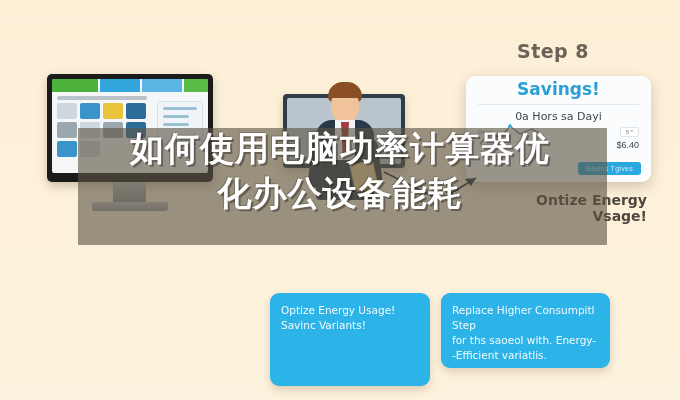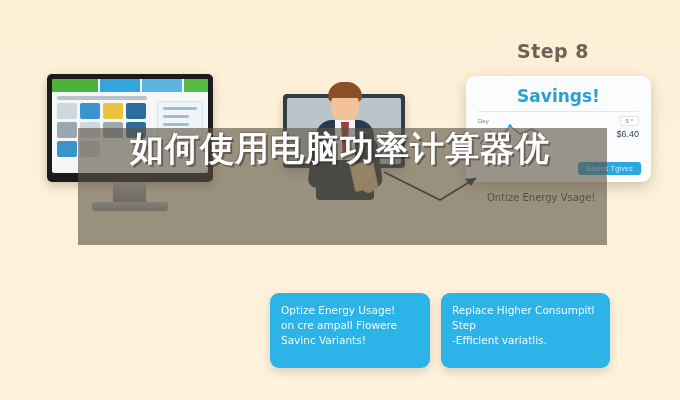--- a/index.html
+++ b/index.html
@@ -73,51 +73,51 @@
   .p-hand{position:absolute;left:54px;top:98px;width:13px;height:13px;
         background:#f1c39a;border-radius:7px;}
   .p-book{position:absolute;left:44px;top:80px;width:22px;height:26px;
         background:#e9d39a;border:1px solid #c9ae74;border-radius:2px;transform:rotate(-12deg);}
 
   
   #card{position:absolute;left:466px;top:76px;width:185px;height:106px;
         background:#fbfcfd;border-radius:9px;
         box-shadow:0 5px 13px rgba(90,72,48,.26);overflow:hidden;}
   #card .card-title{text-align:center;font-family:"DejaVu Sans", sans-serif;
-        font-size:17px;color:#2a9fd6;padding-top:10px;font-weight:600;}
+        font-size:17px;color:#2a9fd6;padding-top:3px;font-weight:600;}
   #card hr{border:none;border-top:1px solid #e3e8ec;margin:5px 12px 0 12px;}
   #card .hours{text-align:center;font-size:11px;color:#3d4550;margin-top:5px;
         font-family:"DejaVu Sans", sans-serif;}
   #card .frow{display:flex;justify-content:space-between;align-items:center;
         margin:4px 12px 0 12px;font-size:6px;color:#7b838c;}
   #card .fbox{border:1px solid #dfe5ea;border-radius:2px;padding:1px 5px;background:#fff;}
   #card .amount{text-align:right;margin:3px 12px 0 0;font-size:9px;color:#3d4550;}
   #card .btn{position:absolute;right:10px;bottom:7px;background:#2aa8e0;color:#cfe9f7;
         font-size:7px;padding:3px 8px;border-radius:3px;letter-spacing:.3px;}
   #card .sparkline{position:absolute;left:12px;top:44px;width:68px;height:30px;}
-  #card-caption{position:absolute;left:487px;top:192px;width:160px;text-align:left;
-        font-family:"DejaVu Sans", sans-serif;font-size:10px;color:#4c463e;}
+  #card-caption{position:absolute;left:487px;top:192px;width:160px;text-align:right;
+        font-family:"DejaVu Sans", sans-serif;font-size:14px;color:#4c463e;font-weight:bold;}
 
   
   .arrow{position:absolute;}
 
   
   #band{position:absolute;left:78px;top:128px;width:529px;height:117px;
         background:rgba(92,84,68,.62);}
   #title{position:absolute;left:0;top:126px;width:680px;text-align:center;
         font-family:"DejaVu Sans", sans-serif;font-weight:700;font-size:34px;
         line-height:45px;color:#ffffff;letter-spacing:1px;
         text-shadow:2px 2px 0 rgba(40,36,30,.45), -1px -1px 0 rgba(40,36,30,.25);}
 
   
   .tip{position:absolute;background:#2cb3e8;border-radius:9px;color:#f2fbff;
        font-family:"DejaVu Sans", sans-serif;font-size:10.5px;line-height:15px;
        padding:10px 11px;box-sizing:border-box;
        box-shadow:0 4px 8px rgba(90,72,48,.2);}
-  #tip1{left:270px;top:293px;width:160px;height:75px;}
+  #tip1{left:270px;top:293px;width:160px;height:93px;}
   #tip2{left:441px;top:293px;width:169px;height:75px;}
 </style>
 </head>
 <body>
 
 <div id="stage">
 
 
   <div id="mon1">
     <div class="screen">
@@ -168,20 +168,21 @@
     <div class="p-armR"></div>
     <div class="p-book"></div>
     <div class="p-hand"></div>
   </div>
 
   <div class="step-label" style="left:498px;top:40px;width:110px;font-weight:bold;">Step 8</div>
 
   <div id="card">
     <div class="card-title">Savings!</div>
     <hr>
+    <div class="hours">0a Hors  sa Dayi</div>
     <svg class="sparkline" viewBox="0 0 68 30">
       <polyline points="2,24 12,12 22,18 32,6 42,14 54,9 66,16" fill="none" stroke="#6a7480" stroke-width="1.2"></polyline>
       <circle cx="32" cy="6" r="1.8" fill="#2aa8e0"></circle>
     </svg>
     <div class="frow">
       <span>Dey</span>
       <span class="fbox">5 *</span>
     </div>
     <div class="amount">$6.40</div>
     <div class="btn">Savins Tgives</div>
@@ -189,25 +190,26 @@
   <div id="card-caption">Ontize Energy Vsage!</div>
 
   <svg class="arrow" style="left:380px;top:166px;width:100px;height:50px;" viewBox="0 0 100 50">
     <path d="M4,6 L60,34 L96,12" fill="none" stroke="#23303c" stroke-width="1.6"></path>
     <path d="M96,12 l-11,1 l6,7 z" fill="#23303c"></path>
   </svg>
 
   <div id="band"></div>
   <div id="title">
     <div>如何使用电脑功率计算器优</div>
+    <div>化办公设备能耗</div>
   </div>
 
   <div class="tip" id="tip1">
     <div>Optize Energy Usage!</div>
-    <div>on cre ampall Flowere</div>
     <div>Savinc Variants!</div>
   </div>
   <div class="tip" id="tip2">
     <div>Replace Higher Consumpitl Step</div>
+    <div>for ths saoeol with. Energy-</div>
     <div>-Efficient variatlis.</div>
   </div>
 
 </div>
 
 </body></html>

